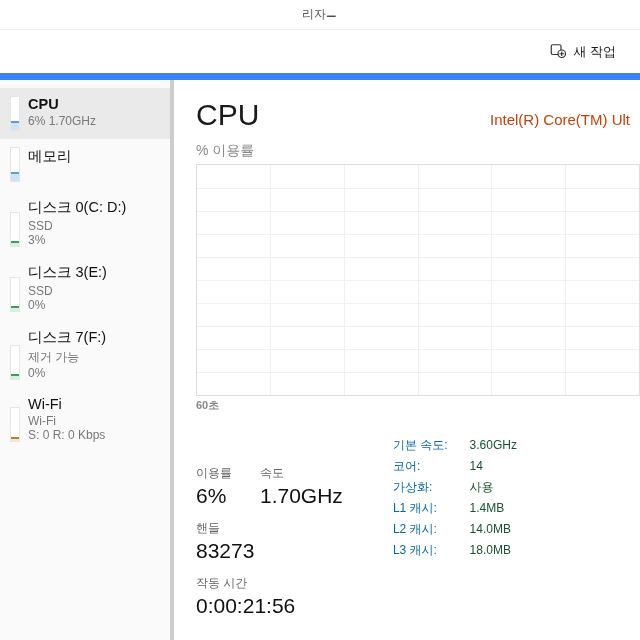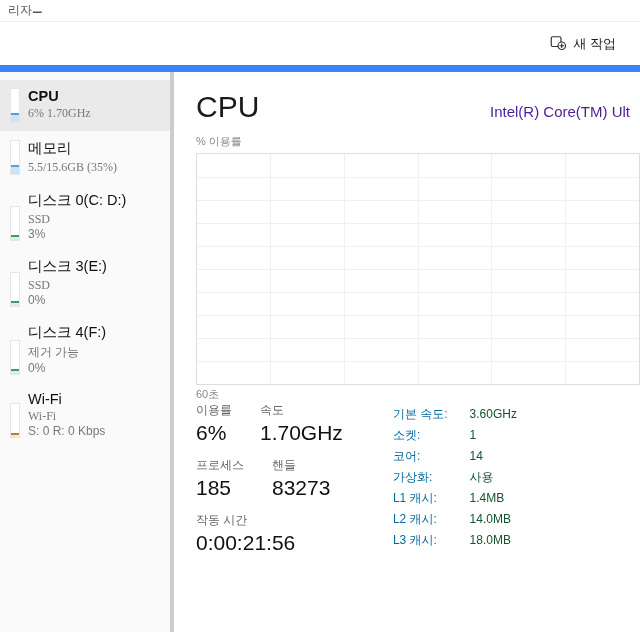--- a/index.html
+++ b/index.html
@@ -1,53 +1,53 @@
 <!DOCTYPE html>
 <html><head>
 <meta charset="utf-8">
 <style>
 * { margin: 0; padding: 0; box-sizing: border-box; font-family: "Segoe UI", "Malgun Gothic", sans-serif; }
 body { background: #fff; width: 640px; height: 640px; overflow: hidden; color: #1a1a1a; }
-.window-header { height: 22px; display: flex; align-items: center; justify-content: flex-start; padding: 0 8px; border-bottom: 1px solid #eee; }
+.window-header { height: 30px; display: flex; align-items: center; justify-content: center; padding: 0 8px; border-bottom: 1px solid #eee; }
 .title-text { font-size: 12px; color: #555; }
 .win-controls { display: flex; gap: 16px; }
 .win-btn { width: 12px; height: 2px; background: transparent; cursor: pointer; }
 .minimize::before { content: "−"; font-size: 18px; color: #333; position: relative; top: -8px; }
 .toolbar { height: 50px; display: flex; align-items: center; justify-content: flex-end; padding: 0 16px; border-bottom: 7px solid #3b82f6; }
 .toolbar-action { display: flex; align-items: center; gap: 6px; font-size: 13px; cursor: pointer; padding: 4px 8px; }
 .toolbar-action svg { width: 18px; height: 18px; }
 .content { display: flex; height: calc(640px - 80px); }
 .sidebar { width: 170px; background: #fafafa; overflow-y: auto; padding: 8px 0; }
 .sidebar-item { display: flex; padding: 8px 10px; cursor: pointer; gap: 8px; }
 .sidebar-item.active { background: #eaeaea; }
 .sidebar-item.active .name { font-weight: 600; }
 .spark { width: 10px; flex-shrink: 0; display: flex; align-items: flex-end; }
 .spark .mini { width: 10px; height: 35px; border: 1px solid #e5e5e5; background: #fff; position: relative; }
 .spark .mini::before { content: ""; position: absolute; bottom: 0; left: 0; right: 0; height: 20%; border-top: 2px solid #5a9bd8; background: linear-gradient(#cde3f7,#cde3f7); }
 .spark.disk .mini::before { border-top-color: #3a9e5f; height: 10%; background: #d5f1df; }
 .spark.wifi .mini::before { border-top-color: #b58030; height: 5%; background: #f7e8d0; }
 .spark.gpu .mini::before { border-top-color: #5a9bd8; height: 12%; background: #cde3f7; }
 .sidebar-info { flex: 1; }
 .sidebar-info .name { font-size: 14.5px; font-weight: 500; color: #111; }
-.sidebar-info .sub { font-size: 12px; color: #777; margin-top: 2px; font-family: Liberation Serif, serif; }
+.sidebar-info .sub { font-size: 12px; color: #777; margin-top: 2px; }
 .sidebar-info .third { font-size: 12px; color: #777; }
 .scroll-sep { width: 4px; background: #ccc; }
 .main { flex: 1; padding: 18px 0 18px 22px; display: flex; flex-direction: column; }
 .main-header { display: flex; align-items: baseline; justify-content: space-between; padding-right: 10px; }
 .main-title { font-size: 30px; font-weight: 400; }
-.cpu-name { font-size: 15px; color: #4c1d95; }
-.chart-label-top { font-size: 11px; color: #888; margin-top: 10px; }
+.cpu-name { font-size: 15px; color: #c2410c; }
+.chart-label-top { font-size: 14px; color: #888; margin-top: 10px; }
 .chart { height: 232px; border: 1px solid #ddd; margin: 4px 0 2px 0; position: relative; background: #fff; }
 .chart .grid { position: absolute; inset: 0; }
 .chart .gh, .chart .gv { position: absolute; background: #f0f0f0; }
 .chart .gh { left: 0; right: 0; height: 1px; }
 .chart .gv { top: 0; bottom: 0; width: 1px; }
-.chart-label-bottom { font-size: 11px; color: #888; margin-bottom: 0; }
+.chart-label-bottom { font-size: 11px; color: #888; margin-bottom: 20px; font-weight: bold; }
 .stats { display: flex; gap: 50px; }
-.stats-left { flex: 0 0 auto; }
+.stats-left { flex: 0 0 auto; margin-top: 32px; }
 .stats-right { flex: 1; font-size: 12px; color: #444; }
 .stat-row { display: flex; gap: 28px; margin-bottom: 12px; }
 .stat .label { font-size: 12px; color: #666; }
 .stat .value { font-size: 21px; font-weight: 400; color: #111; margin-top: 2px; }
 .uptime .value { font-size: 21px; }
 .detail-table { display: table; border-spacing: 0 4px; }
 .detail-row { display: table-row; }
 .detail-row > span { display: table-cell; padding-right: 22px; white-space: nowrap; }
 .detail-row .k { color: #0369a1; }
 .detail-row .v { color: #14532d; }
@@ -85,21 +85,20 @@
         <div class="name">CPU</div>
         <div class="sub">6%  1.70GHz</div>
       </div>
     </div>
     <div class="sidebar-item">
       <div class="spark">
           <div class="mini"></div>
         </div>
       <div class="sidebar-info">
         <div class="name">메모리</div>
-        <div class="sub">5.5/15.6GB (35%)</div>
       </div>
     </div>
     <div class="sidebar-item">
       <div class="spark disk">
           <div class="mini"></div>
         </div>
       <div class="sidebar-info">
         <div class="name">디스크 0(C: D:)</div>
         <div class="sub">SSD</div>
         <div class="third">3%</div>
@@ -113,21 +112,21 @@
         <div class="name">디스크 3(E:)</div>
         <div class="sub">SSD</div>
         <div class="third">0%</div>
       </div>
     </div>
     <div class="sidebar-item">
       <div class="spark disk">
           <div class="mini"></div>
         </div>
       <div class="sidebar-info">
-        <div class="name">디스크 4(F:)</div>
+        <div class="name">디스크 7(F:)</div>
         <div class="sub">제거 가능</div>
         <div class="third">0%</div>
       </div>
     </div>
     <div class="sidebar-item">
       <div class="spark wifi">
           <div class="mini"></div>
         </div>
       <div class="sidebar-info">
         <div class="name">Wi-Fi</div>
@@ -171,44 +170,36 @@
             <div class="label">이용률</div>
             <div class="value">6%</div>
           </div>
           <div class="stat">
             <div class="label">속도</div>
             <div class="value">1.70GHz</div>
           </div>
         </div>
         <div class="stat-row">
           <div class="stat">
-            <div class="label">프로세스</div>
-            <div class="value">185</div>
-          </div>
-          <div class="stat">
             <div class="label">핸들</div>
             <div class="value">83273</div>
           </div>
         </div>
         <div class="stat uptime">
           <div class="label">작동 시간</div>
           <div class="value">0:00:21:56</div>
         </div>
       </div>
       <div class="stats-right">
         <div class="detail-table">
           <div class="detail-row">
               <span class="k">기본 속도:</span>
               <span class="v">3.60GHz</span>
             </div>
           <div class="detail-row">
-              <span class="k">소켓:</span>
-              <span class="v">1</span>
-            </div>
-          <div class="detail-row">
               <span class="k">코어:</span>
               <span class="v">14</span>
             </div>
           <div class="detail-row">
               <span class="k">가상화:</span>
               <span class="v">사용</span>
             </div>
           <div class="detail-row">
               <span class="k">L1 캐시:</span>
               <span class="v">1.4MB</span>

